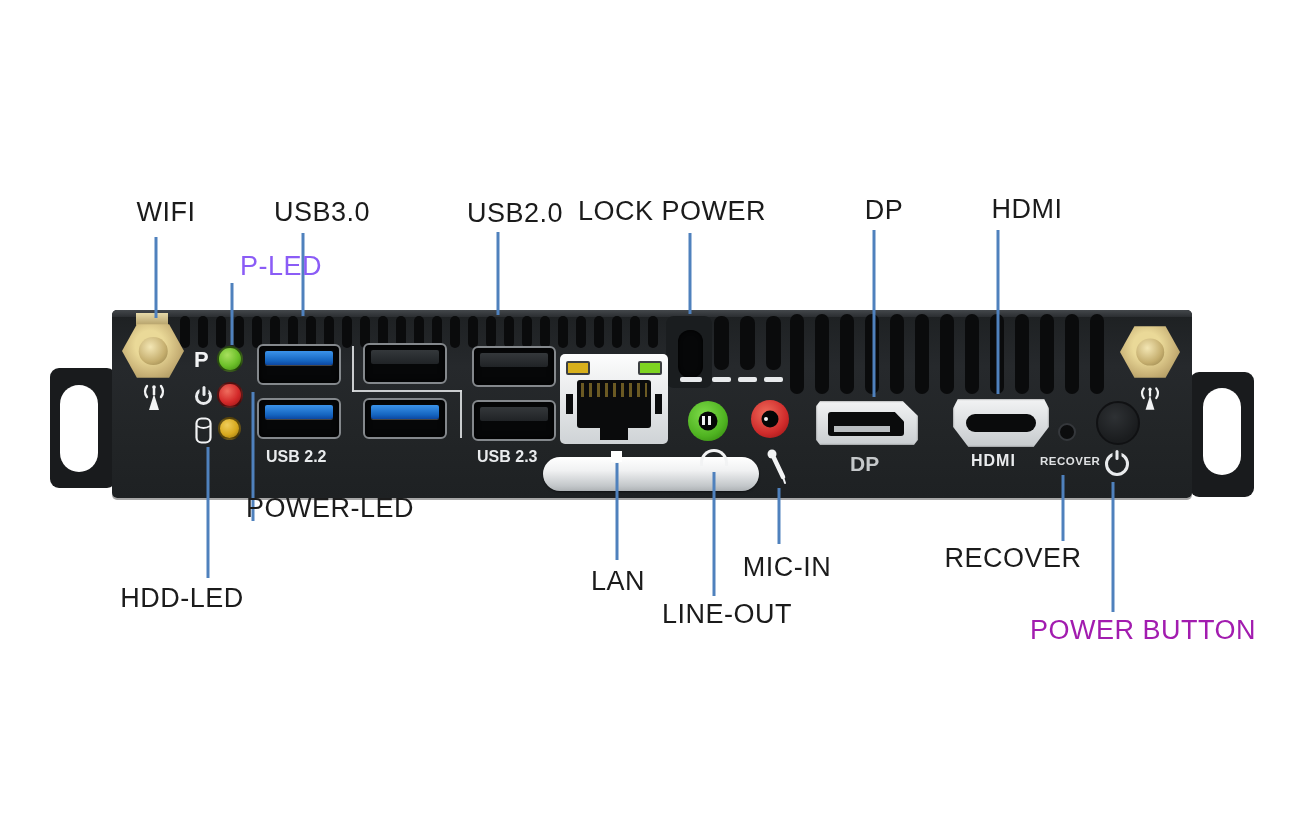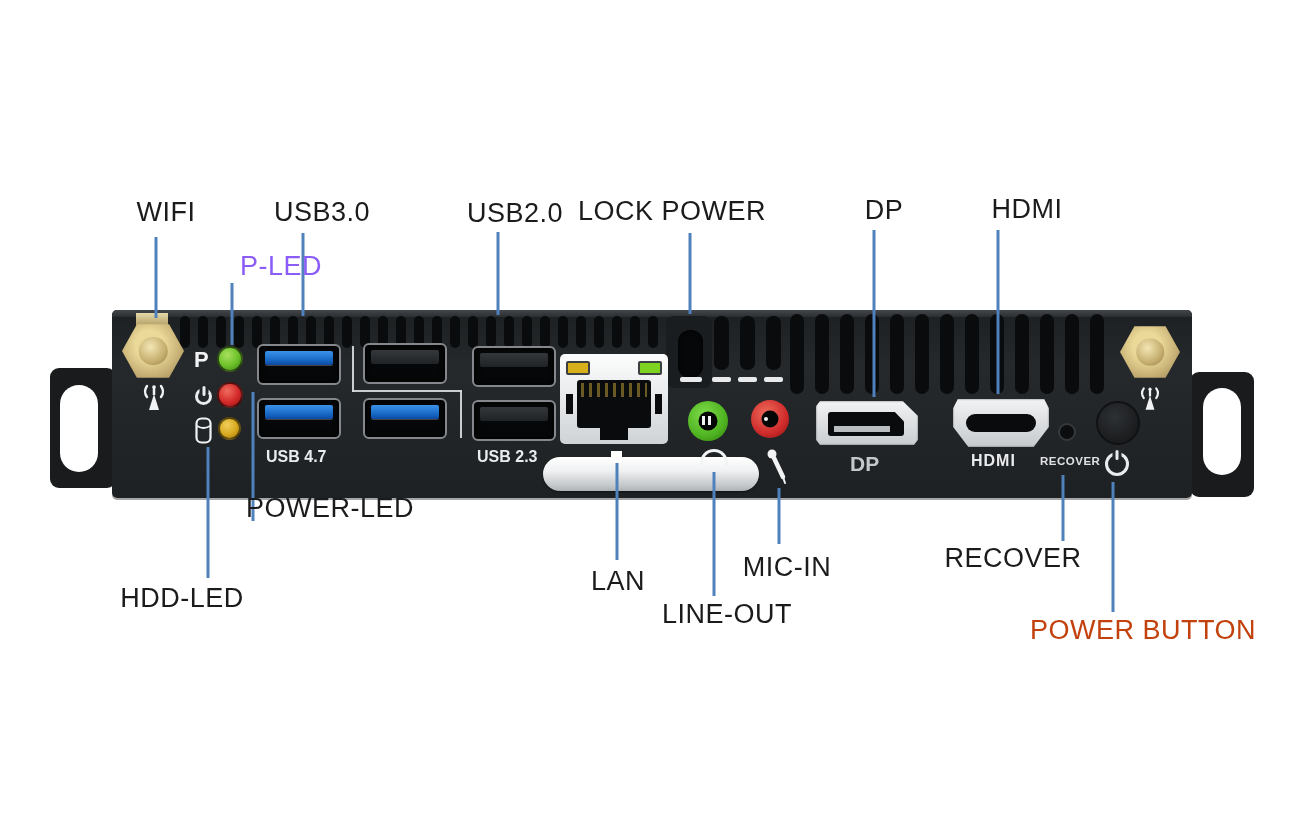--- a/index.html
+++ b/index.html
@@ -206,21 +206,21 @@
   <div class="usb-port usb2" style="left:472px; top:346px;">
       <div class="tongue"></div>
     </div>
   <div class="usb-port usb2" style="left:472px; top:400px;">
       <div class="tongue"></div>
     </div>
   <div class="divider" style="left:252px; top:396px; width:2px; height:47px;"></div>
   <div class="divider" style="left:352px; top:346px; width:2px; height:46px;"></div>
   <div class="divider" style="left:352px; top:390px; width:110px; height:2px;"></div>
   <div class="divider" style="left:460px; top:390px; width:2px; height:48px;"></div>
-  <div class="panel-caption" style="left:266px; top:448px; font-size:16px;">USB 4.7</div>
+  <div class="panel-caption" style="left:266px; top:448px; font-size:16px;">USB 2.2</div>
   <div class="panel-caption" style="left:477px; top:448px; font-size:16px;">USB 2.3</div>
 
   <div class="lan">
     <div class="lan-led" style="left:6px; background:#d8b01c;"></div>
     <div class="lan-led" style="right:6px; background:#7ed321;"></div>
     <div class="lan-cavity">
         <div class="lan-pins"></div>
       </div>
     <div class="lan-notch"></div>
     <div class="lan-side" style="left:6px;"></div>
@@ -282,15 +282,15 @@
       <div class="callout-label" style="left: 515px; top: 213px; color: rgb(27, 27, 27);">USB2.0</div>
       <div class="callout-label" style="left: 672px; top: 211px; color: rgb(27, 27, 27);">LOCK POWER</div>
       <div class="callout-label" style="left: 884px; top: 210px; color: rgb(27, 27, 27);">DP</div>
       <div class="callout-label" style="left: 1027px; top: 209px; color: rgb(27, 27, 27);">HDMI</div>
       <div class="callout-label" style="left: 330px; top: 508px; color: rgb(27, 27, 27);">POWER-LED</div>
       <div class="callout-label" style="left: 182px; top: 598px; color: rgb(27, 27, 27);">HDD-LED</div>
       <div class="callout-label" style="left: 618px; top: 581px; color: rgb(27, 27, 27);">LAN</div>
       <div class="callout-label" style="left: 727px; top: 614px; color: rgb(27, 27, 27);">LINE-OUT</div>
       <div class="callout-label" style="left: 787px; top: 567px; color: rgb(27, 27, 27);">MIC-IN</div>
       <div class="callout-label" style="left: 1013px; top: 558px; color: rgb(27, 27, 27);">RECOVER</div>
-      <div class="callout-label" style="left: 1143px; top: 630px; color: #c2410c;">POWER BUTTON</div>
+      <div class="callout-label" style="left: 1143px; top: 630px; color: #a21caf;">POWER BUTTON</div>
     </div>
 </div>
 
 </body></html>

